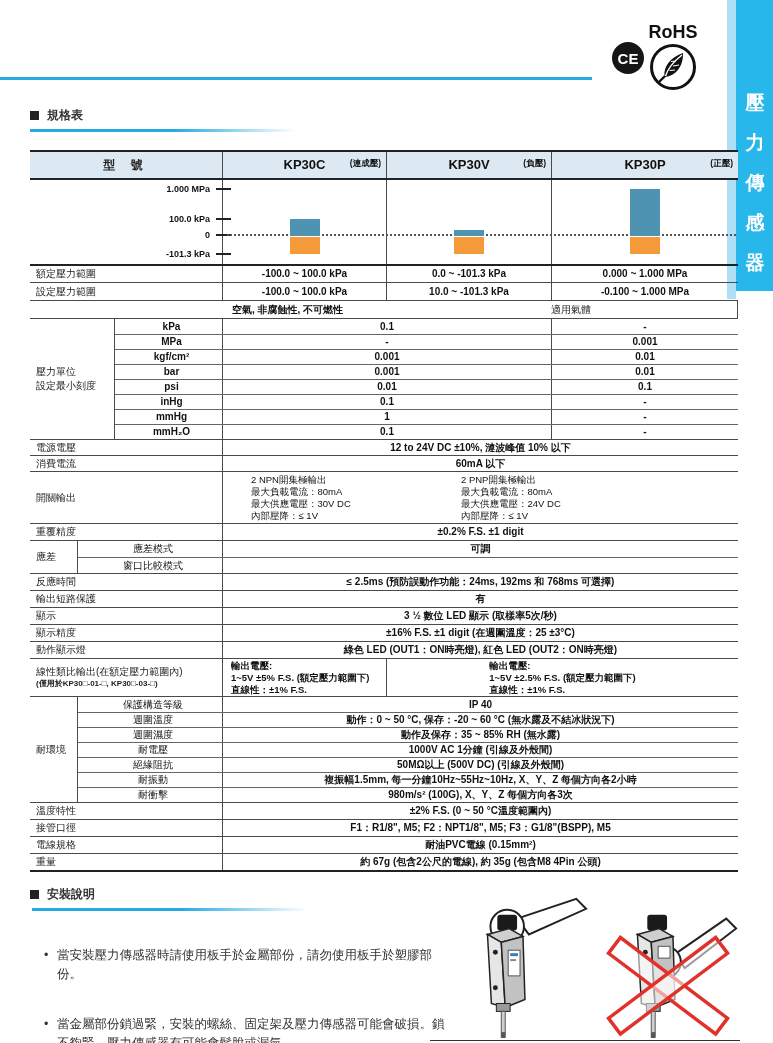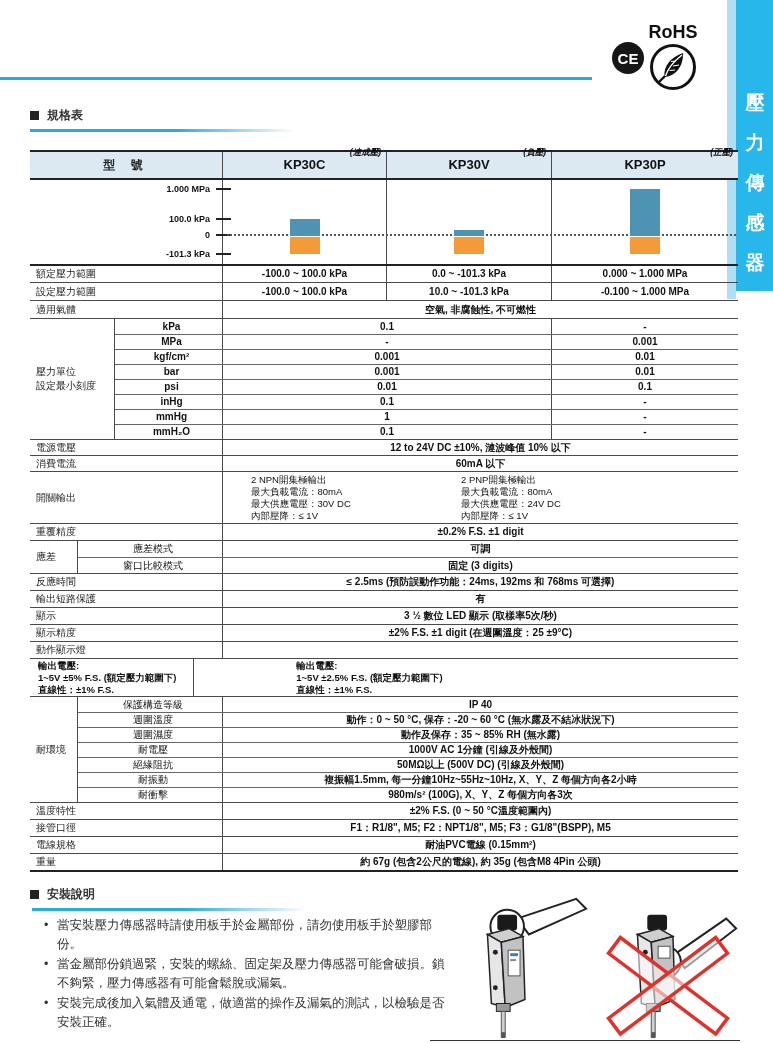--- a/index.html
+++ b/index.html
@@ -43,21 +43,21 @@
        font-weight:bold; color:#111; line-height:1.2; }
   .lbl { justify-content:flex-start; text-align:left; padding-left:6px; font-weight:normal; color:#222; }
   .bv { border-right:1px solid #4a4a4a; }
   .w-lbl{width:193px} .w1{width:164px} .w2{width:165px} .w3{width:186px}
   .w12{width:329px} .w23{width:351px} .w123{width:515px}
   .hh{height:26px} .hc{height:86px} .hs{height:18px} .hp{height:16px}
   .hsw{height:52px} .h17{height:17px} .han{height:38px}
   .hdr { background:#dde9f2; }
   .mh { position:relative; }
   .mh .nm { font-size:13px; font-weight:bold; }
-  .mh .tp { position:absolute; right:5px; bottom:21px; font-size:8.5px; font-weight:bold;font-style:italic; }
+  .mh .tp { position:absolute; right:5px; bottom:10px; font-size:8.5px; font-weight:bold; }
   .model-lbl { justify-content:center; letter-spacing:6px; font-size:12px; font-weight:bold; color:#222;
                padding-left:0; }
 
   
   .chart { position:relative; }
   .axl { position:absolute; right:528px; width:90px; text-align:right; font-size:9px; font-weight:bold; color:#111; }
   .tick { position:absolute; left:186px; width:15px; height:2px; background:#222; }
   .zline { position:absolute; left:197px; right:2px; top:54px; border-top:2px dotted #555; }
   .bar { position:absolute; width:30px; }
   .bar.pos { background:#4e93b2; }
@@ -85,21 +85,21 @@
   .sw-pnp { margin-left:28px; }
   .an-label { flex-direction:column; align-items:flex-start; justify-content:center; }
   .an-note { font-size:8px; font-weight:bold; color:#222; margin-top:1px; }
   .an-block { font-size:9.5px; font-weight:bold; text-align:left; line-height:12px; }
   .an-c { justify-content:flex-start; }
   .an-c .an-block { margin-left:8px; }
 
   
   .bullets { position:absolute; left:44px; top:916px; width:404px; font-size:12.5px; color:#333;
              line-height:1.55; }
-  .bullet { display:flex; }
+  .bullet { display:flex;margin-top:30px; }
   .bullet .dot { width:13px; flex:none; }
   .bullet .dot::before { content:"\2022"; }
   .illos { position:absolute; left:448px; top:893px; width:296px; height:148px; display:flex; }
   .illo { width:148px; height:148px; }
   .bottom-line { position:absolute; left:430px; top:1040px; width:310px; height:1px; background:#333; }
 </style>
 </head>
 <body>
 
 <div class="top-rule"></div>
@@ -178,22 +178,22 @@
     <div class="c w2 bv">0.0 ~ -101.3 kPa</div>
     <div class="c w3">0.000 ~ 1.000 MPa</div>
   </div>
   <div class="r hs">
     <div class="c w-lbl bv lbl">設定壓力範圍</div>
     <div class="c w1 bv">-100.0 ~ 100.0 kPa</div>
     <div class="c w2 bv">10.0 ~ -101.3 kPa</div>
     <div class="c w3">-0.100 ~ 1.000 MPa</div>
   </div>
   <div class="r hs">
+    <div class="c w123">空氣, 非腐蝕性, 不可燃性</div>
     <div class="c w-lbl bv lbl">適用氣體</div>
-    <div class="c w123">空氣, 非腐蝕性, 不可燃性</div>
   </div>
 
   <div class="r group">
     <div class="glabel bv" style="width:85px">
       <div>壓力單位</div>
       <div>設定最小刻度</div>
     </div>
     <div class="gbody" style="width:623px">
       <div class="sub-r first hu">
         <div class="c ulbl bv">kPa</div>
@@ -274,46 +274,50 @@
     <div class="glabel bv" style="width:48px">
       <div>應差</div>
     </div>
     <div class="gbody" style="width:660px">
       <div class="sub-r first h16">
         <div class="c slbl bv">應差模式</div>
         <div class="c sval">可調</div>
       </div>
       <div class="sub-r h16">
         <div class="c slbl bv">窗口比較模式</div>
-        <div class="c sval">固定 (3 digits)</div>
       </div>
     </div>
   </div>
 
   <div class="r h17">
     <div class="c w-lbl bv lbl">反應時間</div>
     <div class="c w123">≤ 2.5ms (預防誤動作功能：24ms, 192ms 和 768ms 可選擇)</div>
   </div>
   <div class="r h17">
     <div class="c w-lbl bv lbl">輸出短路保護</div>
     <div class="c w123">有</div>
   </div>
   <div class="r h17">
     <div class="c w-lbl bv lbl">顯示</div>
     <div class="c w123">3 ½ 數位 LED 顯示 (取樣率5次/秒)</div>
   </div>
   <div class="r h17">
     <div class="c w-lbl bv lbl">顯示精度</div>
-    <div class="c w123">±2% F.S. ±1 digit (在週圍溫度：25 ±9°C)</div>
+    <div class="c w123">±16% F.S. ±1 digit (在週圍溫度：25 ±3°C)</div>
   </div>
   <div class="r h17">
     <div class="c w-lbl bv lbl">動作顯示燈</div>
+    <div class="c w123">綠色 LED (OUT1：ON時亮燈), 紅色 LED (OUT2：ON時亮燈)</div>
   </div>
 
   <div class="r han">
+    <div class="c w-lbl bv lbl an-label">
+      <div>線性類比輸出(在額定壓力範圍內)</div>
+      <div class="an-note">(僅用於KP30□-01-□, KP30□-03-□)</div>
+    </div>
     <div class="c w1 bv an-c">
       <div class="an-block">
         <div>輸出電壓:</div>
         <div>1~5V ±5% F.S. (額定壓力範圍下)</div>
         <div>直線性：±1% F.S.</div>
       </div>
     </div>
     <div class="c w23">
       <div class="an-block">
         <div>輸出電壓:</div>

